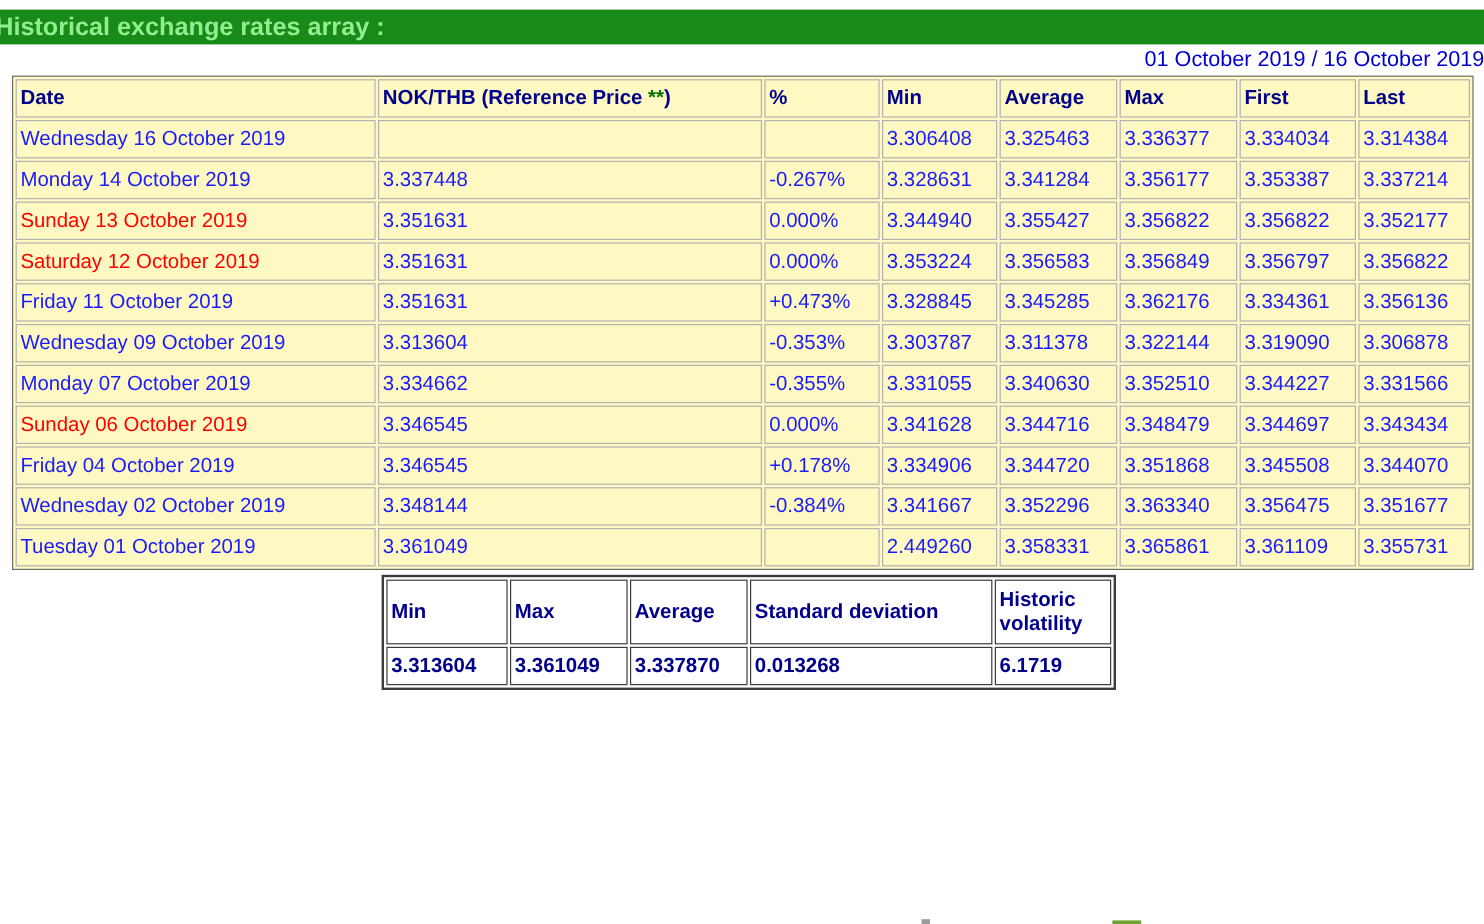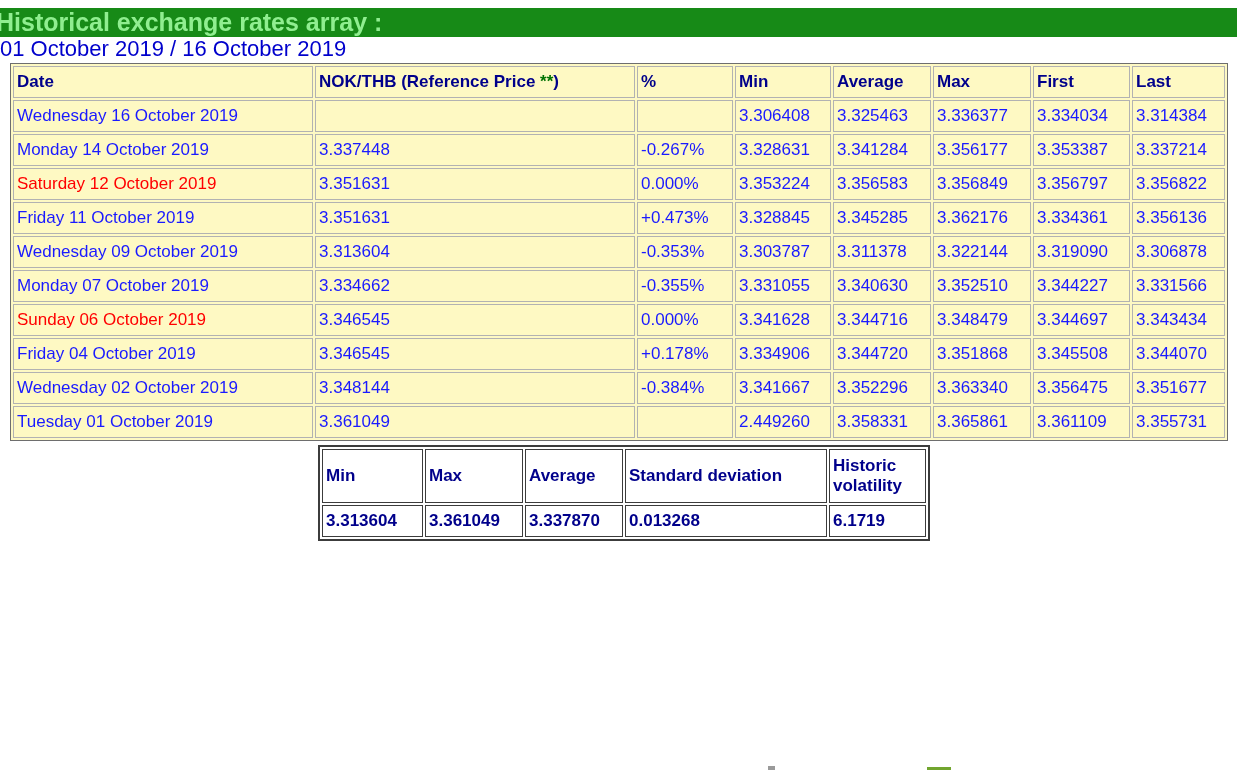--- a/index.html
+++ b/index.html
@@ -24,31 +24,31 @@
     font-family: "Liberation Sans", sans-serif;
     overflow: hidden;
     position: relative;
   }
   .title-bar {
     margin-top: 8px;
     width: 100%;
     height: 29px;
     background: var(--title-bar-bg);
     color: var(--title-text);
-    font-size: 25px;
+    font-size: 21px;
     font-weight: bold;
     line-height: 29px;
     white-space: nowrap;
     overflow: hidden;
   }
   .title-bar span { margin-left: -4px; display: inline-block; }
   .subtitle {
-    text-align: left;
+    text-align: right;
     color: var(--subtitle-text);
-    font-size: 22px;
+    font-size: 18px;
     line-height: 20px;
     margin-top: 2px;
   }
   table.rates {
     margin: 4px 0 0 10px;
     border-collapse: separate;
     border-spacing: 2px;
     table-layout: fixed;
     width: 1218px;
     border: 1px solid var(--main-outer-border);
@@ -152,20 +152,30 @@
       </tr>
       <tr>
         <td>Monday 14 October 2019</td>
         <td>3.337448</td>
         <td>-0.267%</td>
         <td>3.328631</td>
         <td>3.341284</td>
         <td>3.356177</td>
         <td>3.353387</td>
         <td>3.337214</td>
+      </tr>
+      <tr>
+        <td class="weekend">Sunday 13 October 2019</td>
+        <td>3.351631</td>
+        <td>0.000%</td>
+        <td>3.344940</td>
+        <td>3.355427</td>
+        <td>3.356822</td>
+        <td>3.356822</td>
+        <td>3.352177</td>
       </tr>
       <tr>
         <td class="weekend">Saturday 12 October 2019</td>
         <td>3.351631</td>
         <td>0.000%</td>
         <td>3.353224</td>
         <td>3.356583</td>
         <td>3.356849</td>
         <td>3.356797</td>
         <td>3.356822</td>

